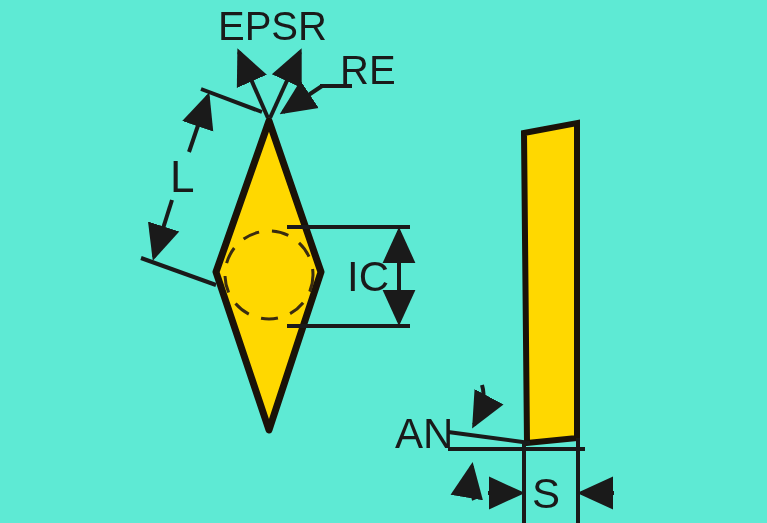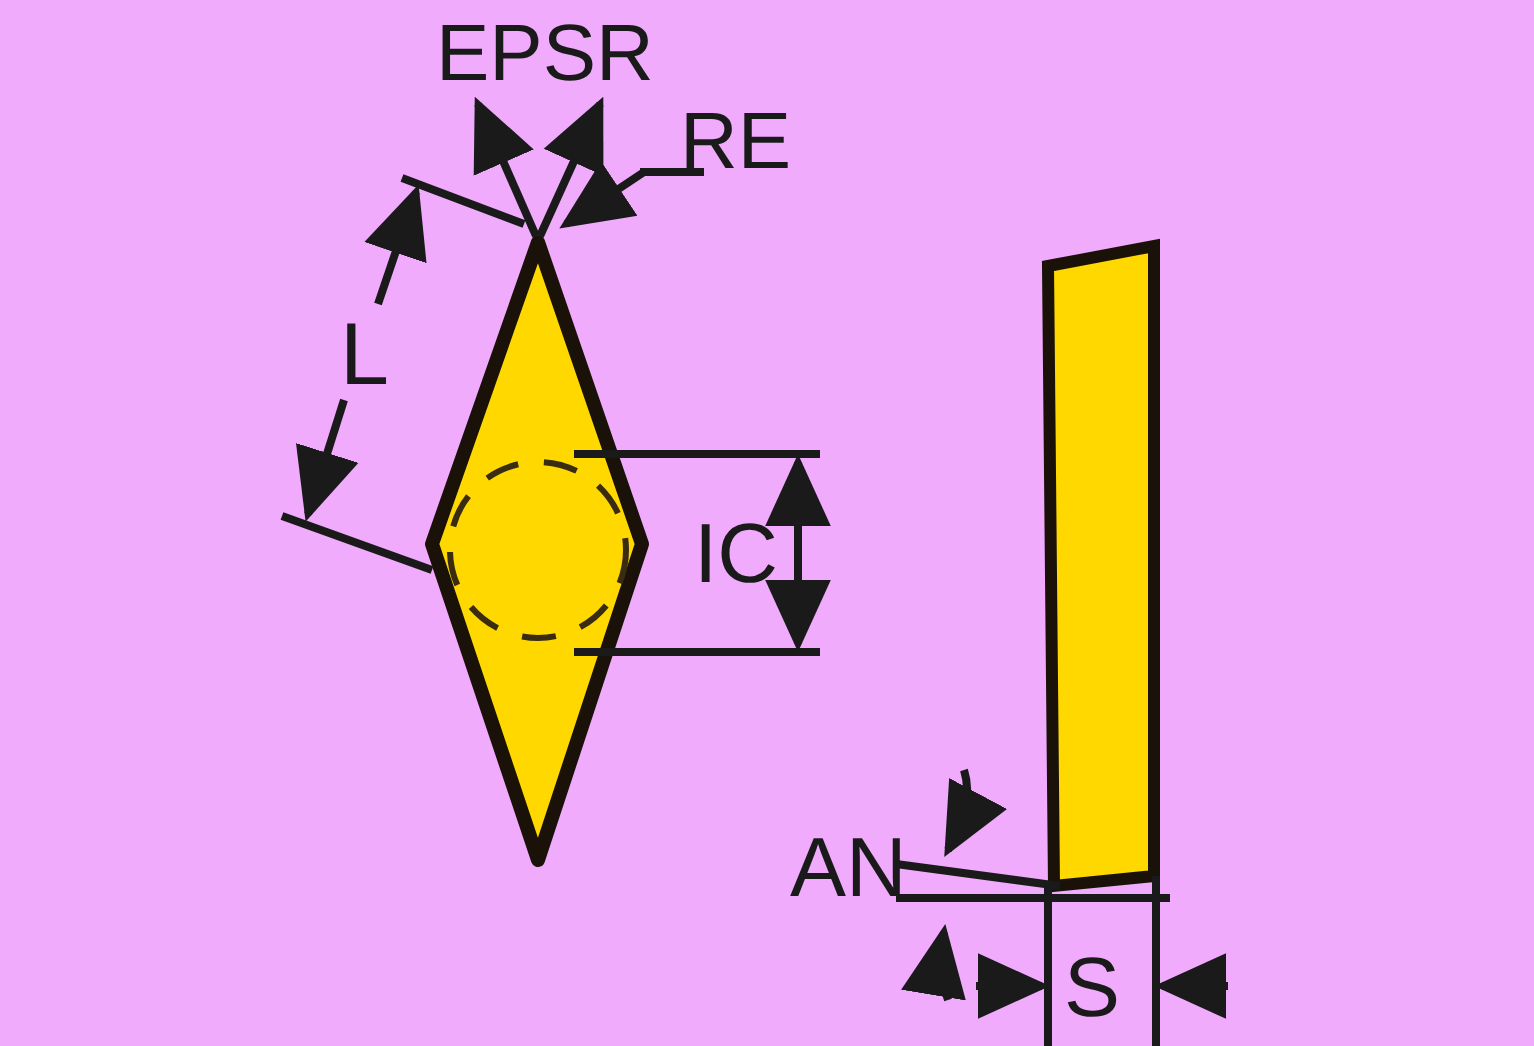--- a/index.html
+++ b/index.html
@@ -8,21 +8,21 @@
     padding: 0;
     background: #ffffff;
   }
   body {
     font-family: "Liberation Sans", sans-serif;
   }
   #diagram-root {
     position: relative;
     width: 767px;
     height: 523px;
-    background: #f0abfc;
+    background: #5eead4;
     overflow: hidden;
   }
   #diagram-svg {
     position: absolute;
     left: 0;
     top: 0;
     width: 767px;
     height: 523px;
     display: block;
   }

